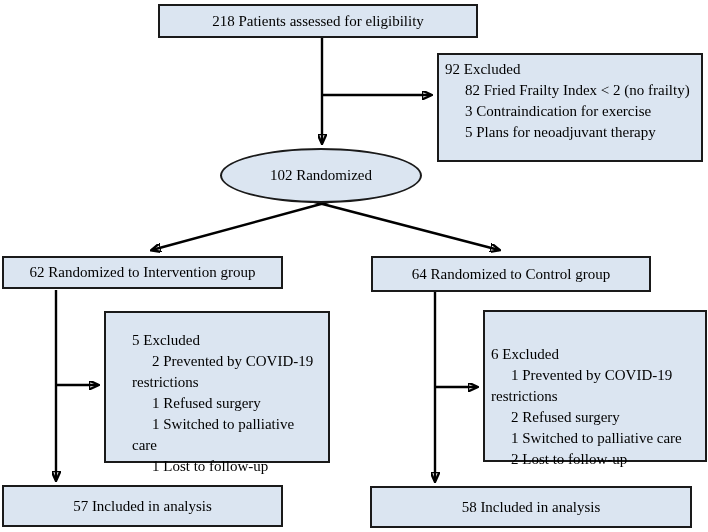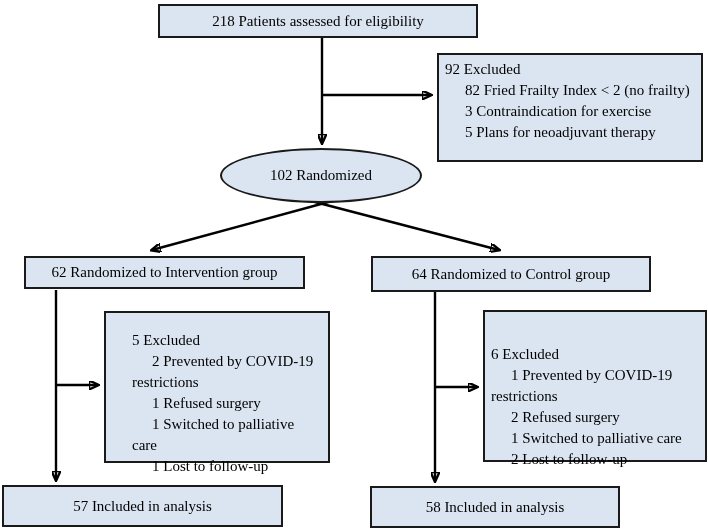--- a/index.html
+++ b/index.html
@@ -82,21 +82,21 @@
     <div class="line">92 Excluded</div>
     <div class="line indent">82 Fried Frailty Index &lt; 2 (no frailty)</div>
     <div class="line indent">3 Contraindication for exercise</div>
     <div class="line indent">5 Plans for neoadjuvant therapy</div>
   </div>
 
   <div class="node ellipse center-text" style="left:220px;top:148px;width:202px;height:55px;">
     <span>102 Randomized</span>
   </div>
 
-  <div class="node center-text" style="left:2px;top:256px;width:281px;height:33px;margin-left:22px;">
+  <div class="node center-text" style="left:2px;top:256px;width:281px;height:33px;">
     <span>62 Randomized to Intervention group</span>
   </div>
 
   <div class="node center-text" style="left:371px;top:256px;width:280px;height:36px;">
     <span>64 Randomized to Control group</span>
   </div>
 
   <div class="node list-box" style="left:104px;top:311px;width:226px;height:152px;padding-top:17px;padding-left:26px;">
     <div class="line">5 Excluded</div>
     <div class="line indent">2 Prevented by COVID-19 restrictions</div>
@@ -110,17 +110,17 @@
     <div class="line indent">1 Prevented by COVID-19 restrictions</div>
     <div class="line indent">2 Refused surgery</div>
     <div class="line indent">1 Switched to palliative care</div>
     <div class="line indent">2 Lost to follow-up</div>
   </div>
 
   <div class="node center-text" style="left:2px;top:485px;width:281px;height:42px;">
     <span>57 Included in analysis</span>
   </div>
 
-  <div class="node center-text" style="left:370px;top:486px;width:250px;height:42px;">
+  <div class="node center-text" style="left:370px;top:486px;width:322px;height:42px;">
     <span>58 Included in analysis</span>
   </div>
 
 </div>
 
 </body></html>

